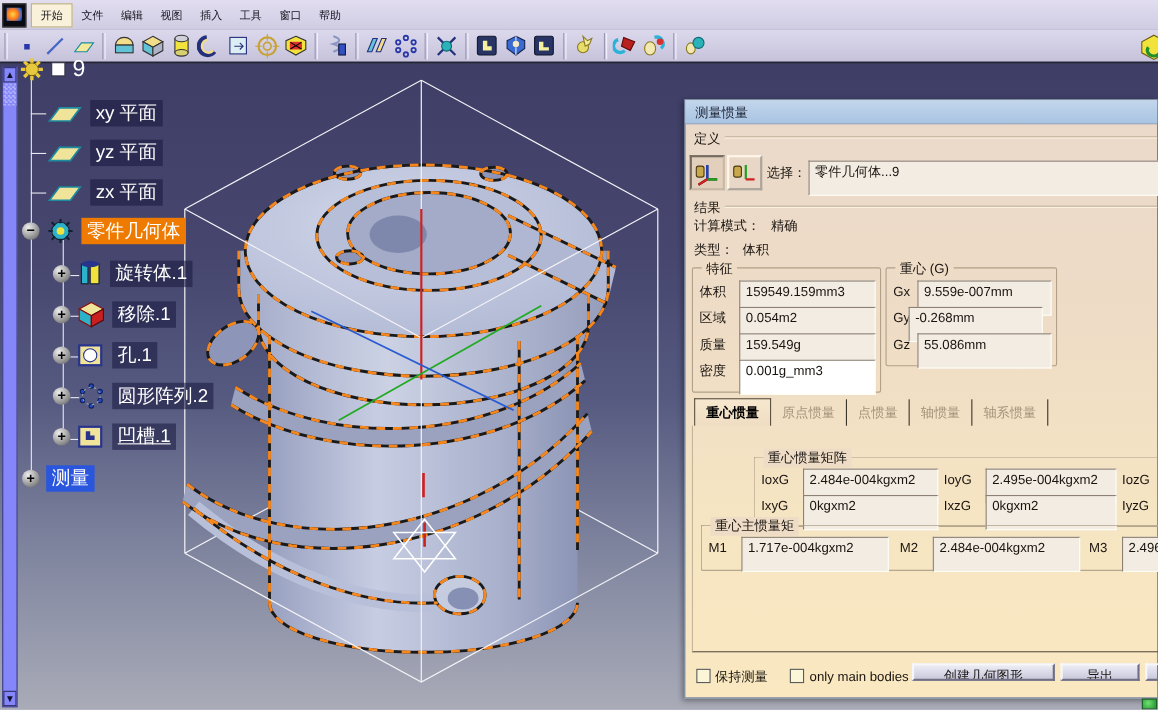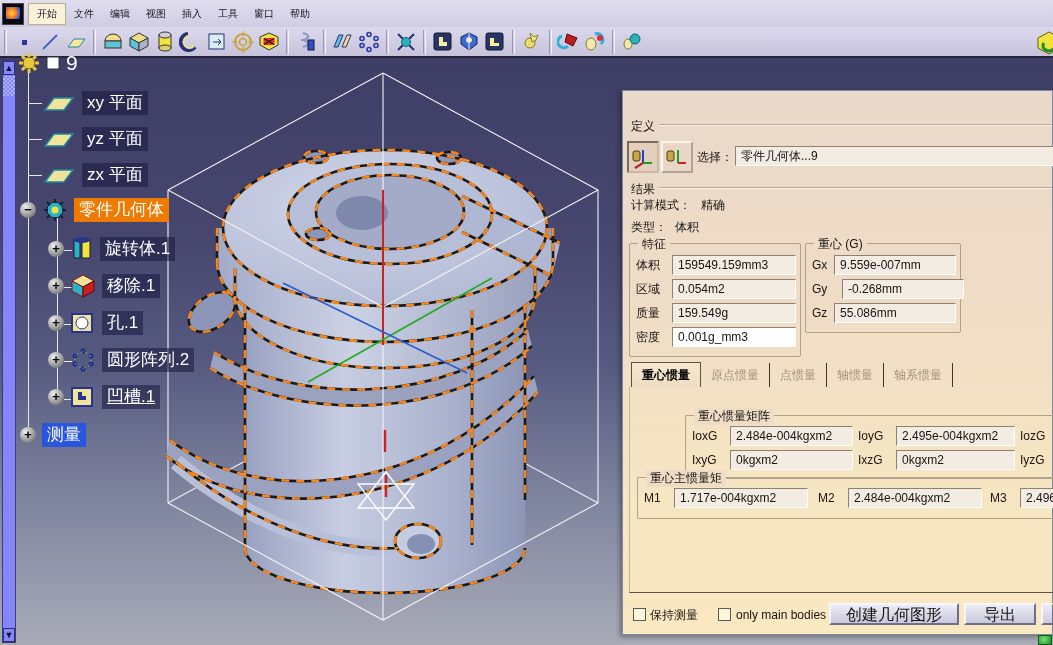--- a/index.html
+++ b/index.html
@@ -58,39 +58,39 @@
     background:linear-gradient(180deg,#ead9ca 0%,#eedcc6 38%,#f6e5c2 70%,#f9e8c0 100%);
     font-size:12px; color:#191410; }
   .dlg-title { position:absolute; left:0; top:0; width:100%; height:22px;
     background:linear-gradient(180deg,#c3d6ec,#a9c4e2); border-bottom:1px solid #8aa2c0;
     line-height:22px; padding-left:9px; color:#1c2436; font-size:12px; }
   .sec-label { position:absolute; font-size:12px; }
   .sec-line { position:absolute; height:2px; border-top:1px solid #b9a88f; border-bottom:1px solid #fdf4e4; }
   .axbtn { position:absolute; width:32px; height:32px; background:#e8d7c6;
     border:2px outset #fff6e8; display:flex; align-items:center; justify-content:center; }
   .axbtn.pressed { border:2px inset #c9b8a6; background:#e2d0bd; }
-  .fld { position:absolute; background:#f2ece3; height:20px; line-height:16px;
+  .fld { position:absolute; background:#f2ece3; height:32px; line-height:16px;
     border-top:1px solid #8c8174; border-left:1px solid #8c8174;
     border-bottom:1px solid #fffef6; border-right:1px solid #fffef6;
     padding:1px 5px; font-size:12px; white-space:nowrap; overflow:hidden; }
   .fld.white { background:#ffffff; }
   .grp { position:absolute; border:1px solid #b0a188; border-radius:2px; }
   .grp-title { position:absolute; top:-8px; left:8px; background:inherit; padding:0 4px; font-size:12px;
     background:#eedcc6; }
   .glabel { position:absolute; font-size:12px; line-height:20px; }
 
   .tabs { position:absolute; display:flex; align-items:flex-end; }
   .tab { font-size:12px; padding:4px 10px 3px; color:#a5937b; border-right:1px solid #3c342a;
     white-space:nowrap; }
   .tab.active { color:#000; font-weight:bold; border:1px solid #5c5244; border-bottom:none;
     background:linear-gradient(180deg,#f6e8cf,#efddc2); }
   .tabpanel { position:absolute; border-left:1px solid #c4b49a; border-bottom:1px solid #5c5244; }
 
   .chk { position:absolute; width:13px; height:13px; background:#fbf6d8; border:1px solid #5a5a5a; }
-  .btn { position:absolute; height:22px; font-size:16px; text-align:center; line-height:19px;
+  .btn { position:absolute; height:16px; font-size:12px; text-align:center; line-height:19px;
     background:linear-gradient(180deg,#ececf6,#c9c9dd);
     border-top:2px solid #f6f6ff; border-left:2px solid #f6f6ff;
     border-bottom:2px solid #6f6f8a; border-right:2px solid #6f6f8a; white-space:nowrap; overflow:hidden;}
 
   .mini-green { position:absolute; left:1038px; top:635px; width:14px; height:10px;
     background:radial-gradient(circle at 40% 40%, #6fe06f, #1d8f2d); border:1px solid #0e5c1a; }
 </style>
 </head>
 <body>
 
@@ -509,20 +509,21 @@
       <span class="tlabel u">凹槽.1</span>
     </div>
 
     <div class="titem" style="left:20px; top:368px;">
       <span class="expander">+</span>
       <span class="tlabel hl-blue">测量</span>
     </div>
   </div>
 
   <div class="dialog">
+    <div class="dlg-title">测量惯量</div>
 
     <div class="sec-label" style="left:8px; top:27px;">定义</div>
     <div class="sec-line" style="left:36px; top:33px; right:0;"></div>
     <div class="axbtn pressed" style="left:4px; top:50px;">
       <svg width="24" height="24">
           <rect x="2" y="6" width="7" height="10" rx="2" fill="#c8a84a" stroke="#4a3a10"></rect>
           <path d="M12 18 V5 M12 18 h9 M12 18 l-8 5" fill="none" stroke-width="2" stroke="#222"></path>
           <path d="M12 18 V5" stroke="#2040d0" stroke-width="2"></path>
           <path d="M12 18 h9" stroke="#20a020" stroke-width="2"></path>
           <path d="M12 18 l-8 5" stroke="#d02020" stroke-width="2"></path>
@@ -555,21 +556,21 @@
       <div class="fld" style="left:42px; top:59px; width:124px;">159.549g</div>
       <div class="glabel" style="left:6px; top:83px;">密度</div>
       <div class="fld white" style="left:42px; top:83px; width:124px;">0.001g_mm3</div>
     </div>
 
     <div class="grp" style="left:182px; top:152px; width:156px; height:90px;">
       <span class="grp-title">重心 (G)</span>
       <div class="glabel" style="left:6px; top:11px;">Gx</div>
       <div class="fld" style="left:28px; top:11px; width:122px;">9.559e-007mm</div>
       <div class="glabel" style="left:6px; top:35px;">Gy</div>
-      <div class="fld" style="left:36px; top:35px; width:122px;">-0.268mm</div>
+      <div class="fld" style="left:20px; top:35px; width:122px;">-0.268mm</div>
       <div class="glabel" style="left:6px; top:59px;">Gz</div>
       <div class="fld" style="left:28px; top:59px; width:122px;">55.086mm</div>
     </div>
 
     <div class="tabs" style="left:8px; top:272px; height:24px;">
       <div class="tab active">重心惯量</div>
       <div class="tab">原点惯量</div>
       <div class="tab">点惯量</div>
       <div class="tab">轴惯量</div>
       <div class="tab">轴系惯量</div>

